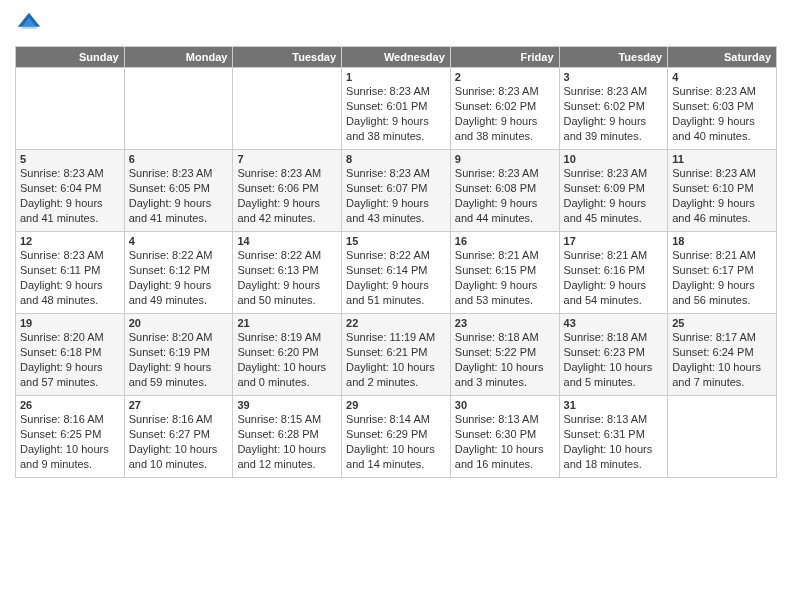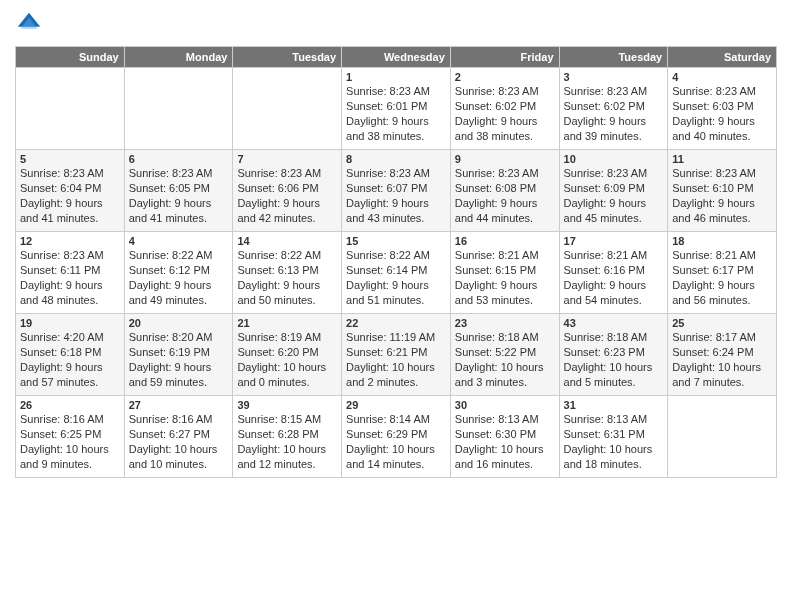--- a/index.html
+++ b/index.html
@@ -252,21 +252,21 @@
           <td>
             <span class="day-number">18</span>
             <div class="day-info">Sunrise: 8:21 AM
 Sunset: 6:17 PM
 Daylight: 9 hours and 56 minutes.</div>
           </td>
         </tr>
         <tr>
           <td>
             <span class="day-number">19</span>
-            <div class="day-info">Sunrise: 4:20 AM
+            <div class="day-info">Sunrise: 8:20 AM
 Sunset: 6:18 PM
 Daylight: 9 hours and 57 minutes.</div>
           </td>
           <td>
             <span class="day-number">20</span>
             <div class="day-info">Sunrise: 8:20 AM
 Sunset: 6:19 PM
 Daylight: 9 hours and 59 minutes.</div>
           </td>
           <td>

